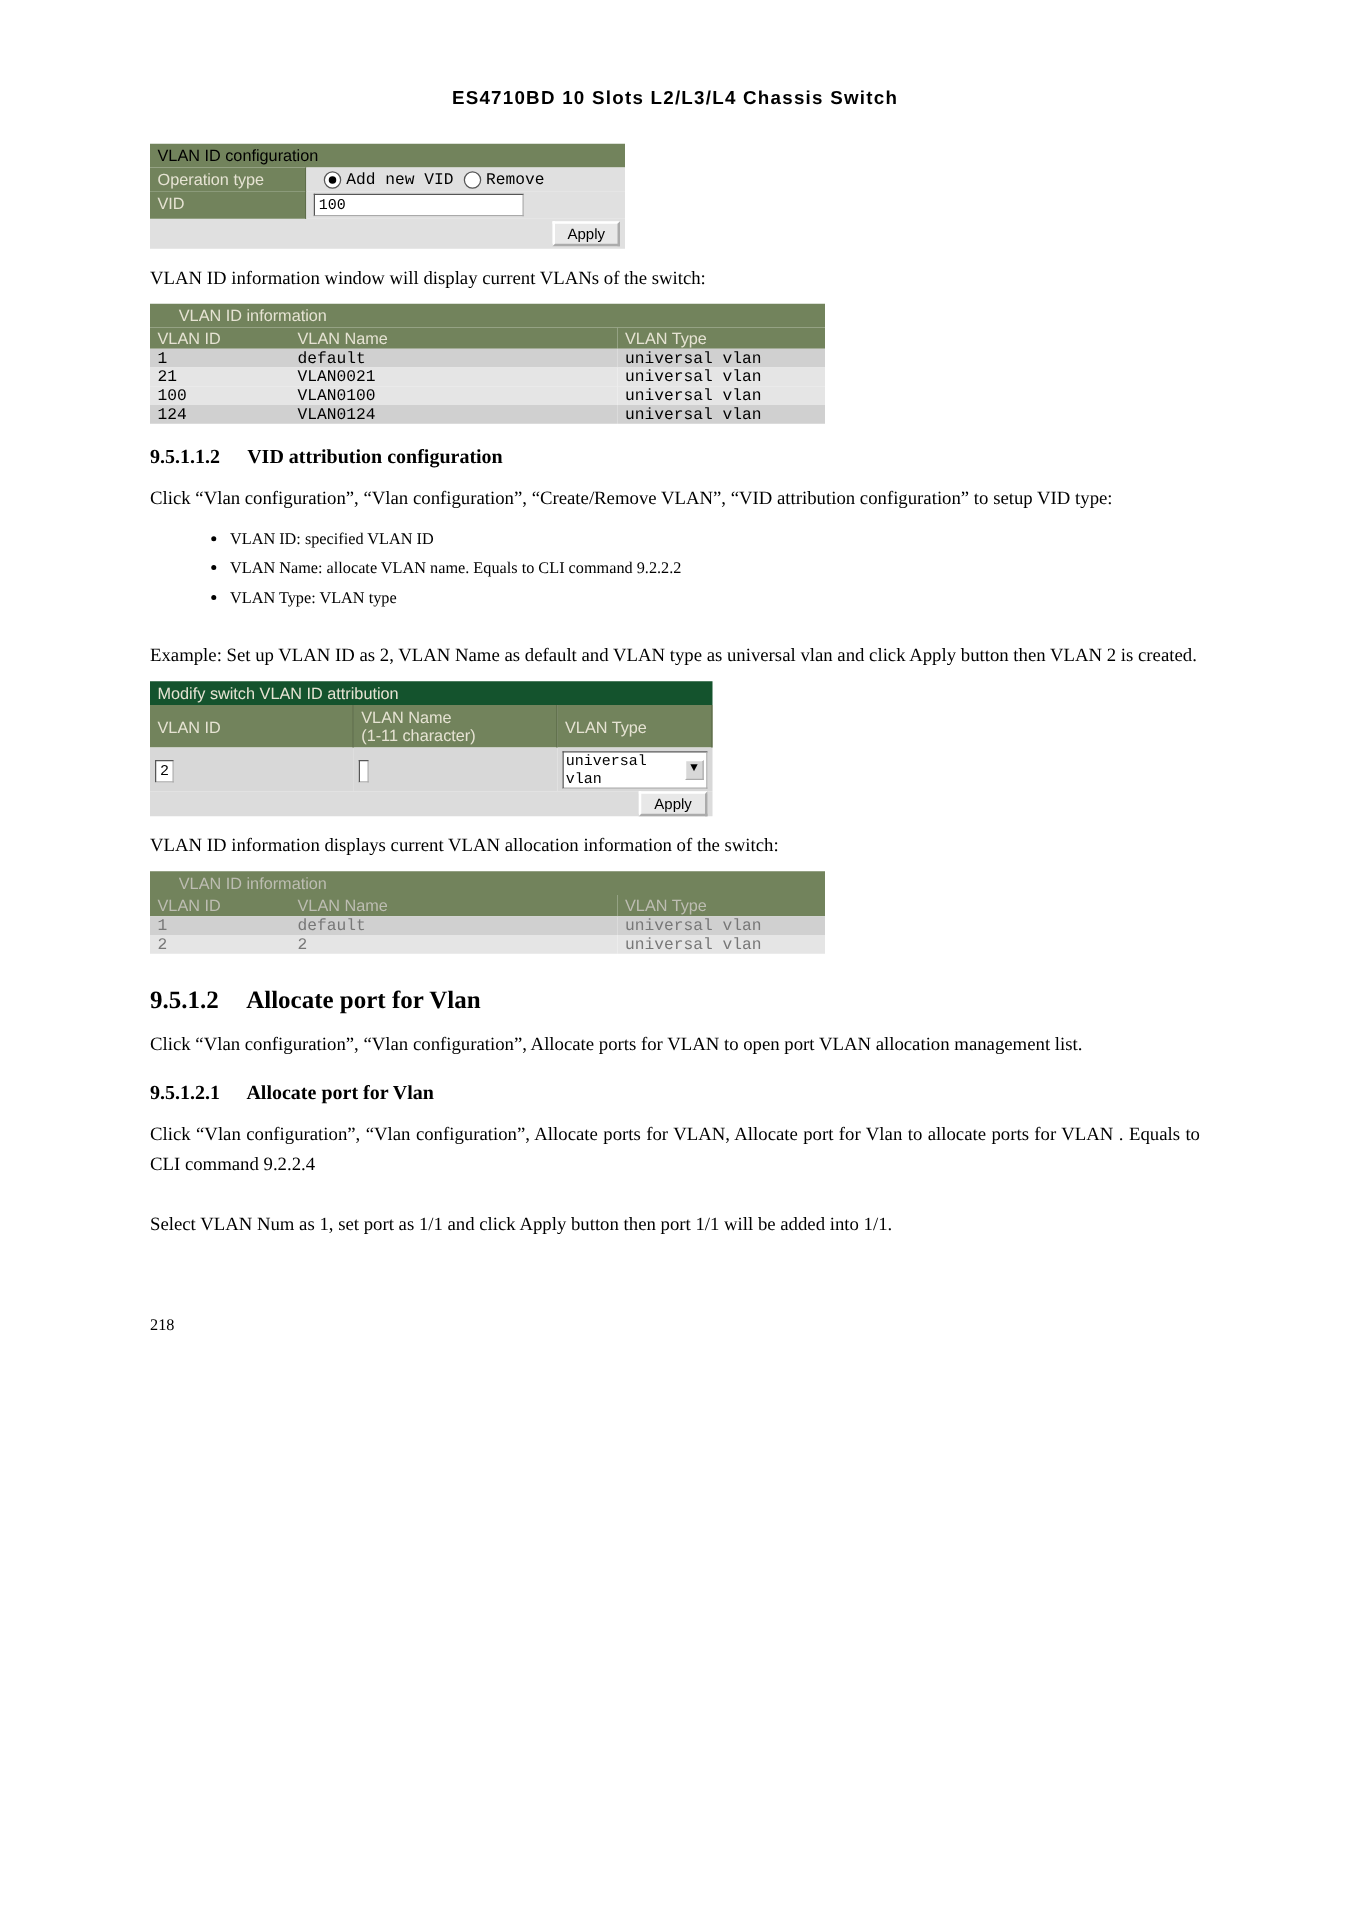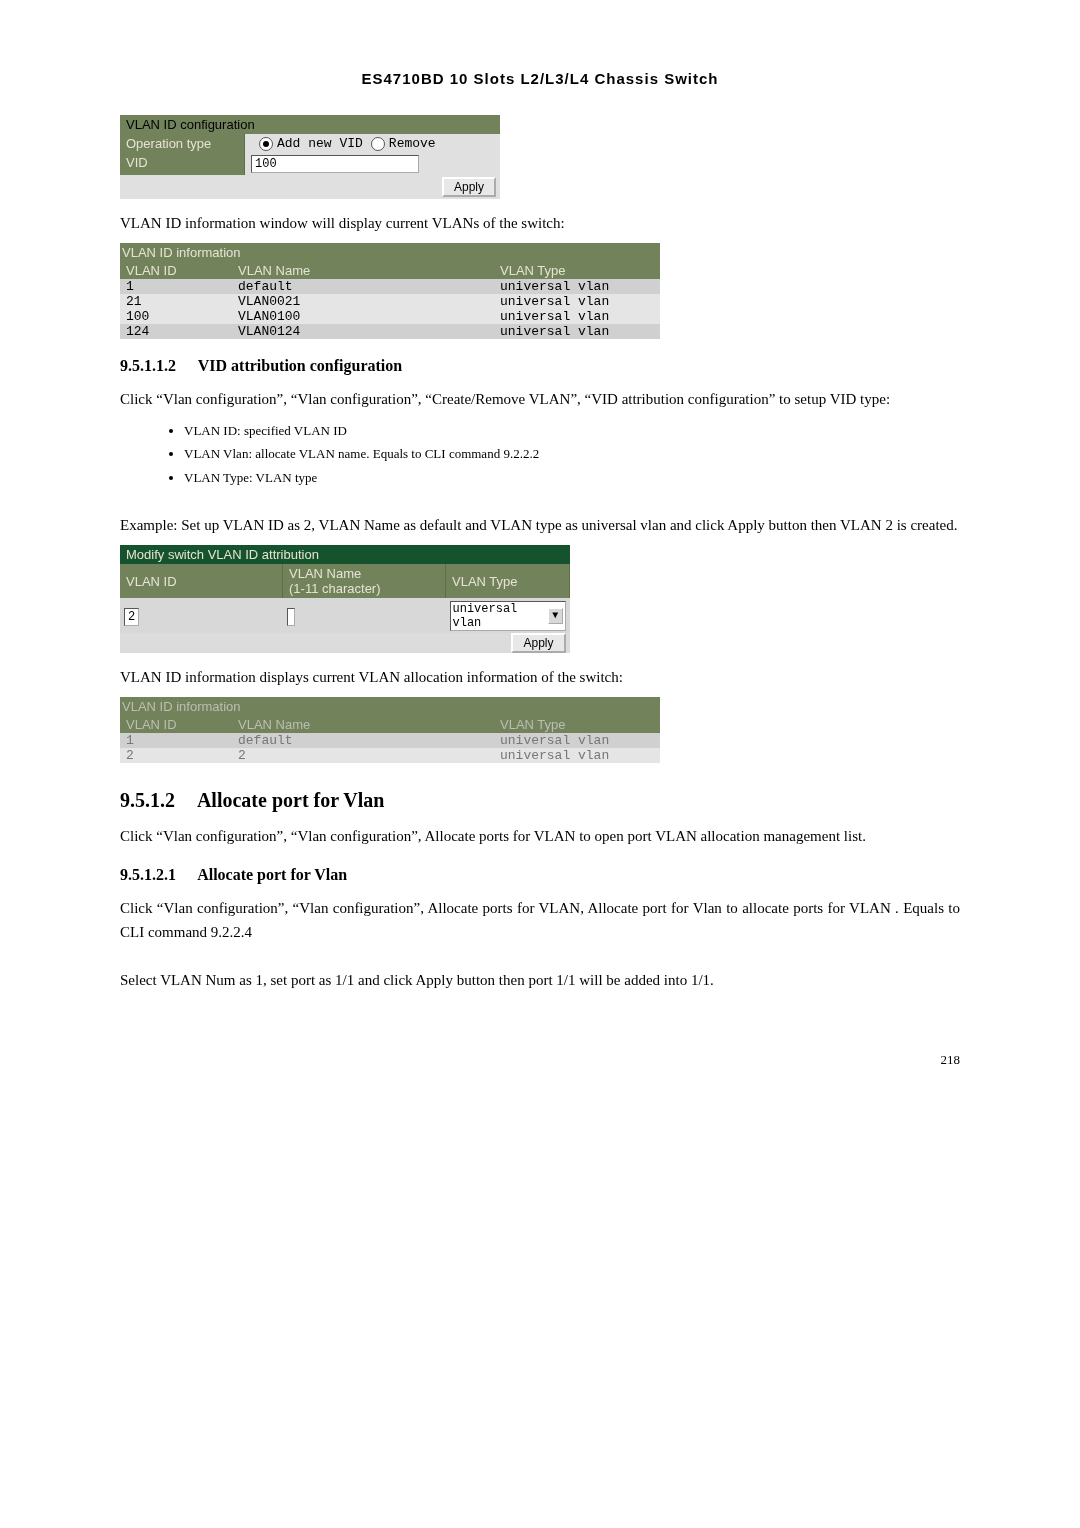--- a/index.html
+++ b/index.html
@@ -104,21 +104,21 @@
   }
   .info-table {
     width: 540px;
     border-collapse: collapse;
     font-size: 13px;
   }
   .info-table .thead-title td {
     background: #72835c;
     color: #e6e3d3;
     font-family: Verdana, Arial, sans-serif;
-    padding: 2px 2px;
+    padding: 2px 23px;
   }
   .info-table .thead-cols td {
     background: #72835c;
     color: #e6e3d3;
     font-family: Verdana, Arial, sans-serif;
     padding: 1px 6px;
   }
   .info-table tbody td {
     font-family: "Courier New", monospace;
     padding: 0px 6px;
@@ -195,21 +195,21 @@
   .select-arrow {
     background: #d8d8d8;
     border: 1px outset #fff;
     width: 14px; height: 14px;
     font-size: 10px;
     text-align: center;
     line-height: 14px;
     margin-left: 4px;
   }
   .page-number {
-    text-align: right;
+    text-align: left;
     font-family: "Times New Roman", serif;
     font-size: 13px;
     margin-top: 60px;
   }
 </style>
 </head>
 <body>
 
 <div class="page">
 
@@ -274,21 +274,21 @@
     </tbody>
   </table>
 
   <h3 class="section">
     <span class="num">9.5.1.1.2</span>
     <span>VID attribution configuration</span>
   </h3>
   <div class="body-text">Click “Vlan configuration”, “Vlan configuration”, “Create/Remove VLAN”, “VID attribution configuration” to setup VID type:</div>
   <ul class="bullets">
     <li>VLAN ID: specified VLAN ID</li>
-    <li>VLAN Vlan: allocate VLAN name. Equals to CLI command 9.2.2.2</li>
+    <li>VLAN Name: allocate VLAN name. Equals to CLI command 9.2.2.2</li>
     <li>VLAN Type: VLAN type</li>
   </ul>
 
   <div class="body-text" style="margin-top:24px;">Example: Set up VLAN ID as 2, VLAN Name as default and VLAN type as universal vlan and click Apply button then VLAN 2 is created.</div>
 
   <table class="modify-table">
     <tbody>
         <tr class="title">
           <td colspan="3">Modify switch VLAN ID attribution</td>
         </tr>

